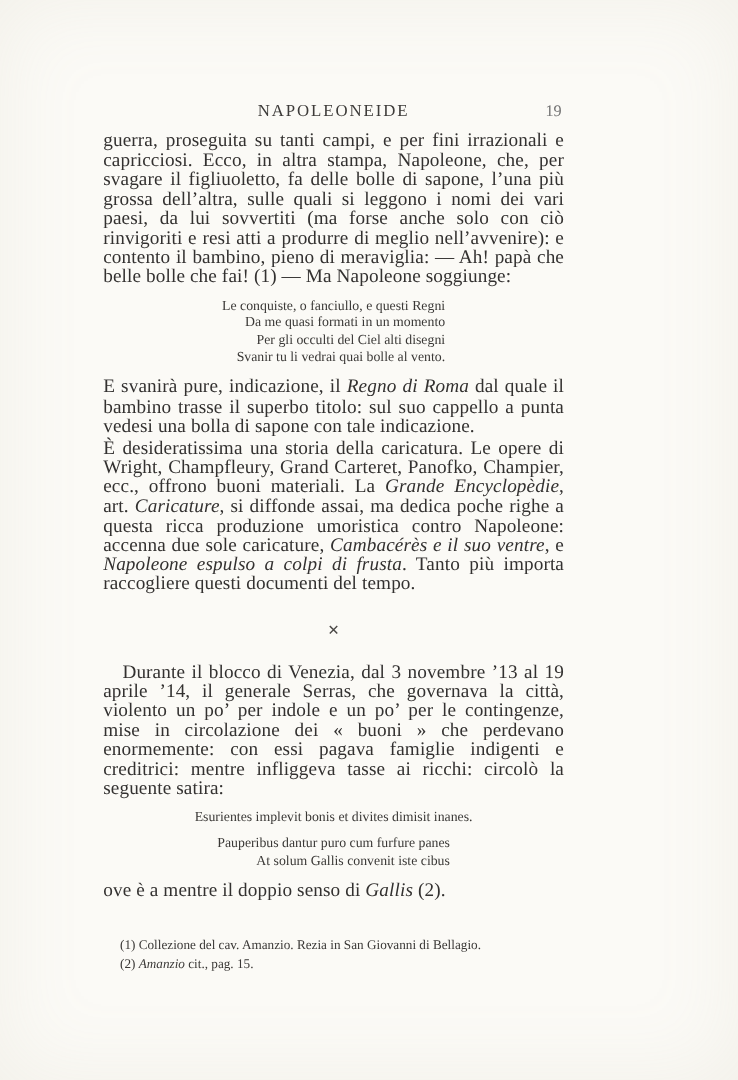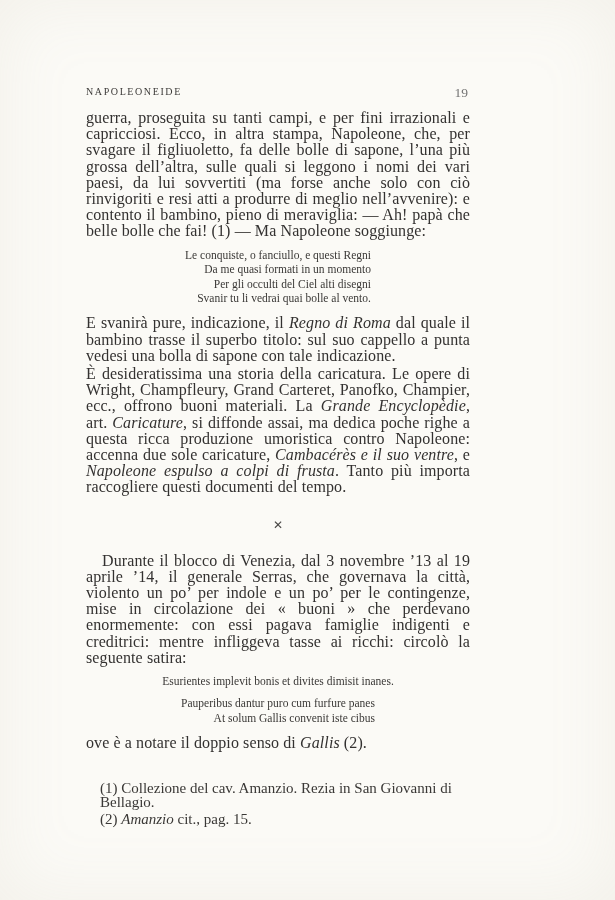--- a/index.html
+++ b/index.html
@@ -27,22 +27,22 @@
     top: 86px;
     width: 384px;
   }
   .header {
     position: relative;
     height: 18px;
     margin-bottom: 6px;
   }
   .running-title {
     display: block;
-    text-align: left;
-    font-size: 10px;
+    text-align: center;
+    font-size: 14px;
     letter-spacing: 1.6px;
     color: #3d3b39;
   }
   .page-number {
     position: absolute;
     right: 2px;
     top: -1px;
     font-size: 13.5px;
     color: #737373;
   }
@@ -78,21 +78,21 @@
     font-weight: normal;
     color: #3a3836;
     margin: 9px 0 9px 0;
   }
   .footnotes {
     margin-top: 30px;
   }
   .footnote {
     margin: 0 0 2px 0;
     padding-left: 14px;
-    font-size: 15px;
+    font-size: 11px;
     line-height: 14.5px;
     color: #3a3836;
   }
 </style>
 </head>
 <body>
 
 <div class="page">
   <div class="content">
 
@@ -115,21 +115,21 @@
 
     <p class="body-par indent"><span>Durante il blocco di Venezia, dal 3 novembre ’13 al 19 aprile ’14, il generale Serras, che governava la città, violento un po’ per indole e un po’ per le contingenze, mise in circolazione dei « buoni » che perdevano enormemente: con essi pagava famiglie indigenti e creditrici: mentre infliggeva tasse ai ricchi: circolò la seguente satira:</span></p>
 
     <div class="latin-quote">Esurientes implevit bonis et divites dimisit inanes.</div>
 
 
     <div class="verse-wrap">
       <div class="verse"><div>Pauperibus dantur puro cum furfure panes</div><div>At solum Gallis convenit iste cibus</div></div>
     </div>
 
-    <p class="body-par"><span>ove è a notare il doppio senso di </span><i>Gallis</i><span> (2).</span></p>
+    <p class="body-par"><span>ove è a mentre il doppio senso di </span><i>Gallis</i><span> (2).</span></p>
 
     <div class="footnotes">
       <p class="footnote"><span>(1) Collezione del cav. Amanzio. Rezia in San Giovanni di Bellagio.</span></p>
       <p class="footnote"><span>(2) </span><i>Amanzio</i><span> cit., pag. 15.</span></p>
     </div>
 
   </div>
 </div>
 
 </body></html>

